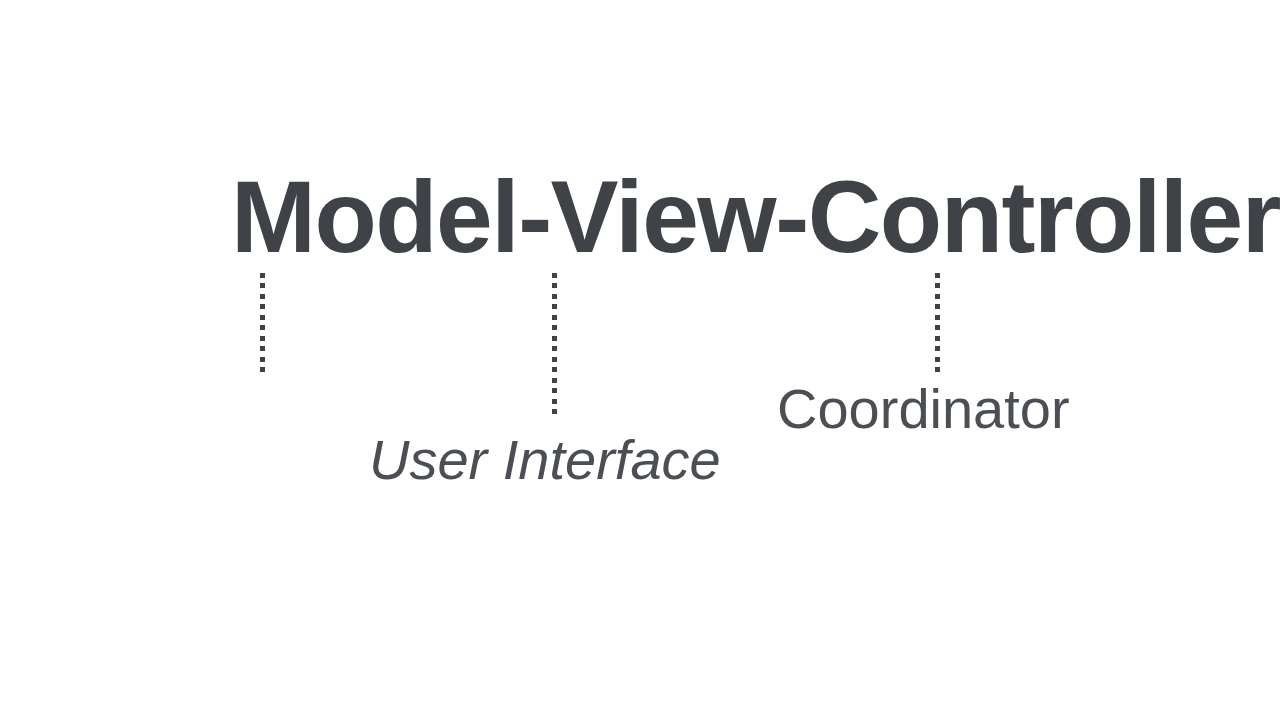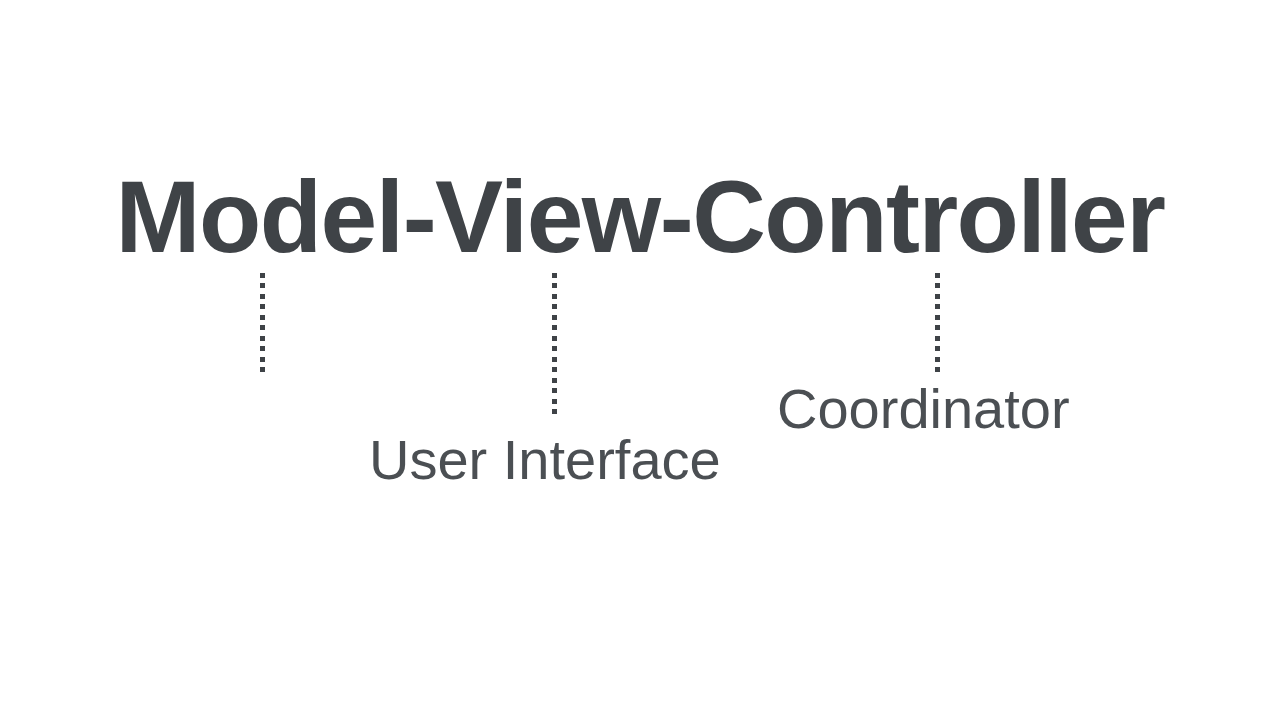--- a/index.html
+++ b/index.html
@@ -17,21 +17,21 @@
     position: relative;
     width: 1280px;
     height: 720px;
     background: var(--bg-color, #ffffff);
   }
   .title {
     position: absolute;
     top: 166px;
     left: 0;
     width: 1280px;
-    text-align: center;
+    text-align: right;
     font-size: 102px;
     font-weight: 700;
     line-height: 1;
     letter-spacing: -1.5px;
     color: var(--title-color, #3f4347);
     white-space: nowrap;
   }
   .connector {
     position: absolute;
     width: 5px;
@@ -49,21 +49,21 @@
   .label {
     position: absolute;
     font-size: 56px;
     font-weight: 400;
     line-height: 1;
     letter-spacing: 0px;
     color: var(--label-color, #4b4f53);
     white-space: nowrap;
   }
   .label-1 { left: 197px; top: 381px; }
-  .label-2 { left: 369px; top: 432px; }
+  .label-2 { left: 369px; top: 432px; font-style: italic; }
   .label-3 { left: 777px; top: 381px; }
 </style>
 </head>
 <body>
 
 <div class="stage">
   <div class="title">Model-View-Controller</div>
 
   <div class="connector connector-1"></div>
   <div class="connector connector-2"></div>

